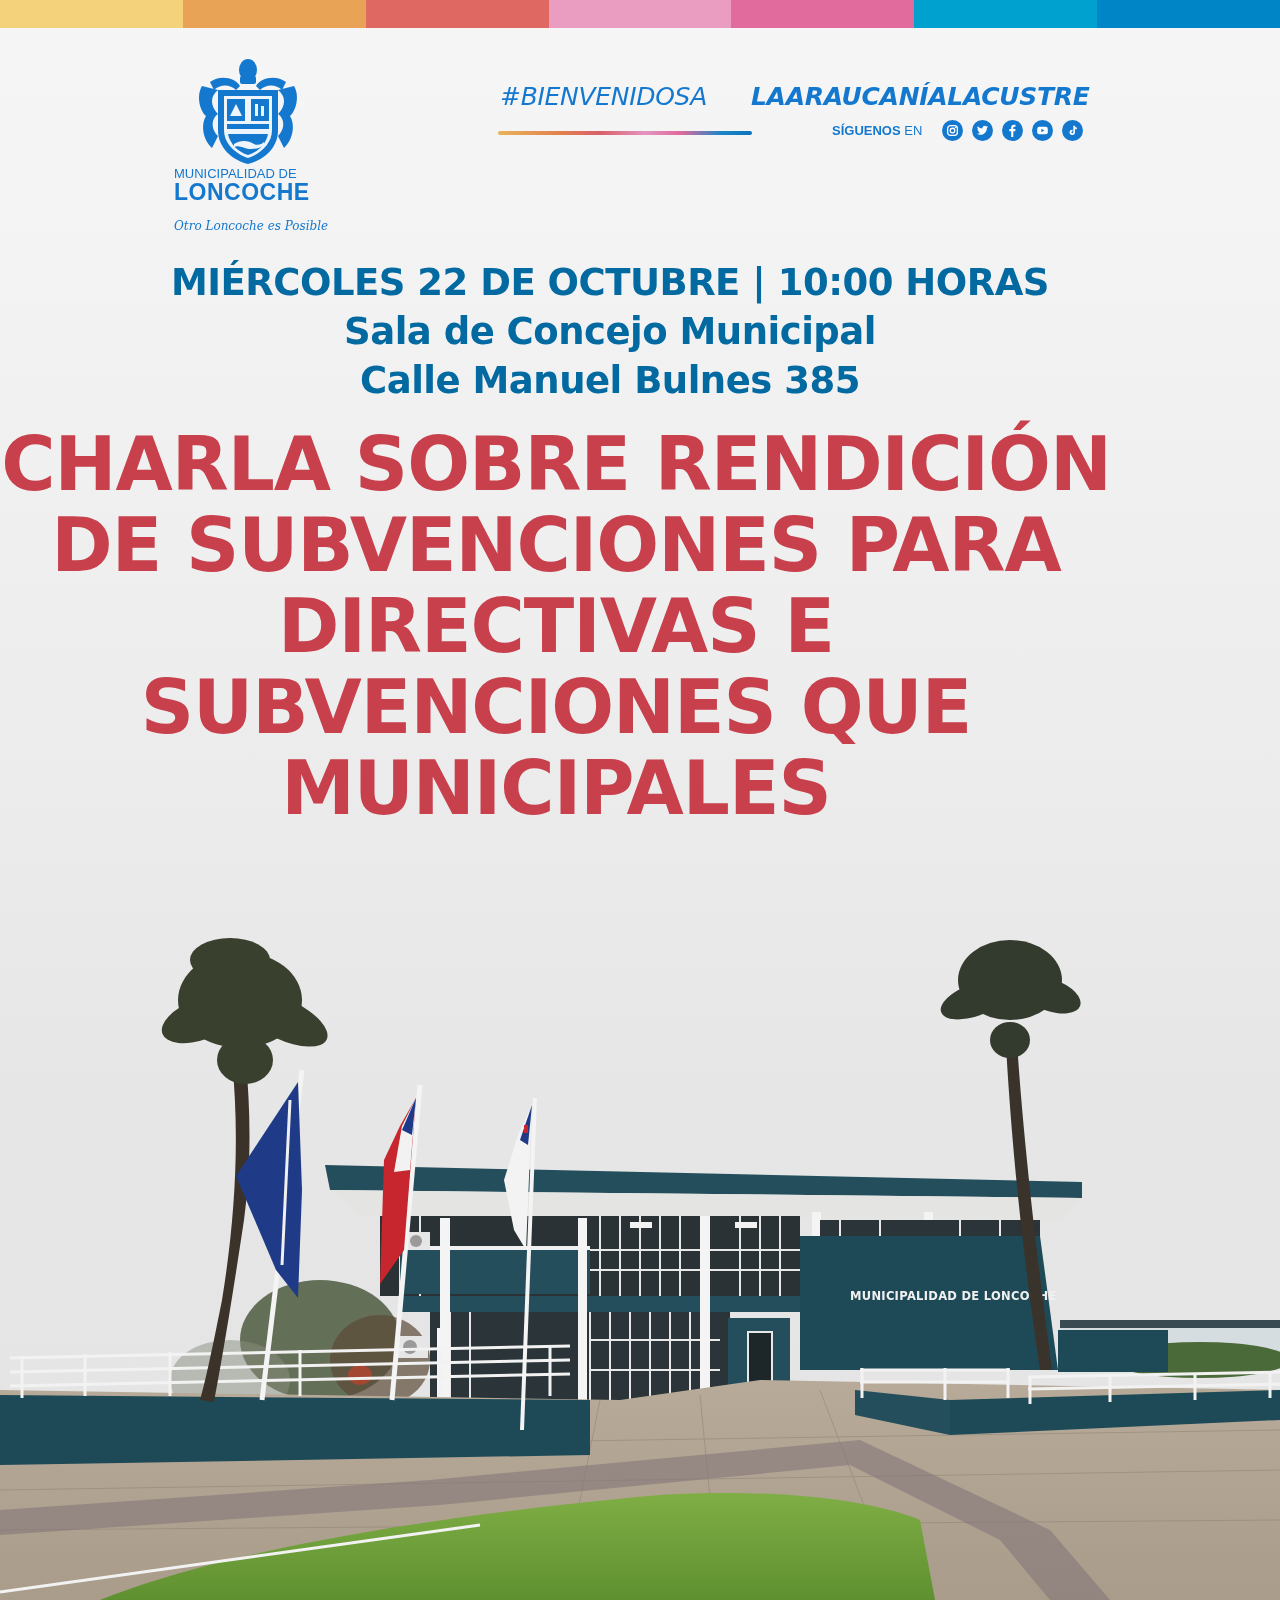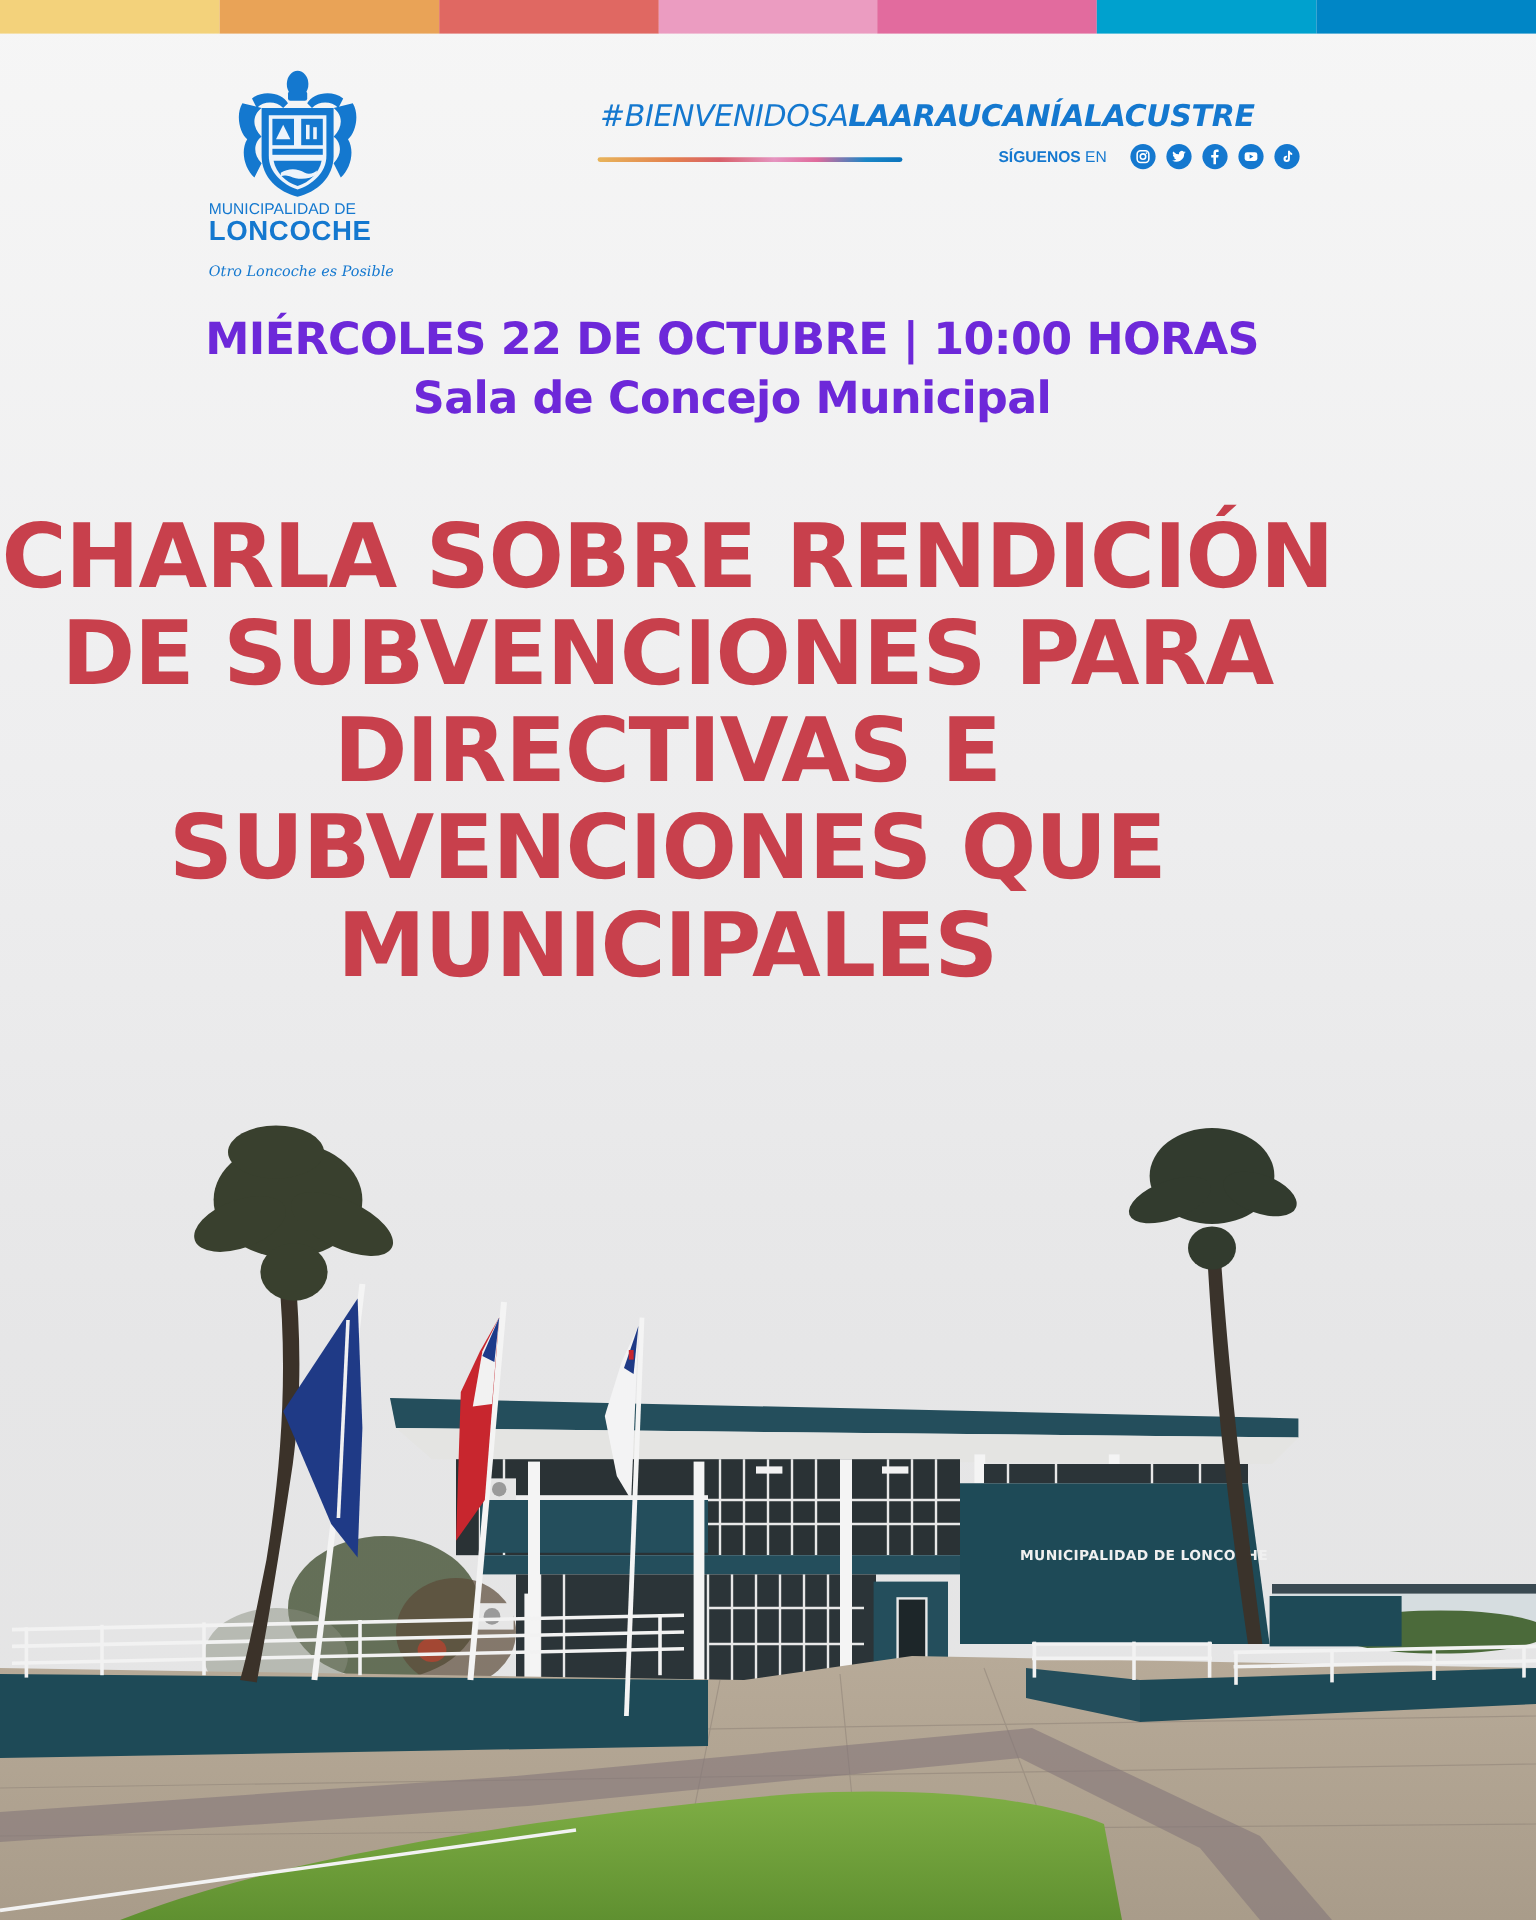--- a/index.html
+++ b/index.html
@@ -16,32 +16,32 @@
   .logo { position: absolute; left: 168px; top: 56px; display: flex; align-items: center; flex-direction: column; }
   .crest { width: 104px; height: 110px; }
   .logo-text { margin-left: 6px; color: #1478cf; }
   .logo-line1 { font-family: "Liberation Sans", sans-serif; font-size: 13px; letter-spacing: 0; }
   .logo-line2 { font-family: "Liberation Sans", sans-serif; font-weight: 700; font-size: 23px; line-height: 22px; letter-spacing: 0.5px; }
   .logo-line3 { font-family: "DejaVu Serif", serif; font-style: italic; font-size: 12px; margin-top: 16px; }
 
   
   .hashtag { position: absolute; left: 500px; top: 82px; font-family: "DejaVu Sans", sans-serif; font-style: italic; font-size: 25px; color: #1478cf; letter-spacing: -0.3px; white-space: nowrap; }
   .hashtag .light { font-weight: 400; }
-  .hashtag .bold { font-weight: 700; }
+  .hashtag .bold { font-weight: 700; margin-left: 44px; }
   .grad-line { position: absolute; left: 498px; top: 131px; width: 254px; height: 4px; border-radius: 2px;
     background: linear-gradient(90deg, #e8b45a 0%, #e37f4e 25%, #d8606a 40%, #e594c0 58%, #df6a9b 72%, #1a86c6 88%, #0b74bd 100%); }
   .follow { position: absolute; left: 832px; top: 120px; display: flex; align-items: center; color: #1478cf; }
   .follow-label { font-family: "Liberation Sans", sans-serif; font-size: 13px; margin-right: 20px; white-space: nowrap; }
   .follow-label b { font-weight: 700; }
   .social { display: flex; gap: 9px; }
   .social span { width: 21px; height: 21px; border-radius: 50%; background: #1478cf; display: flex; align-items: center; justify-content: center; }
   .social svg { width: 13px; height: 13px; }
 
   
-  .info { position: absolute; left: 0; top: 258px; width: 1220px; text-align: center; color: #6d28d9; font-family: "DejaVu Sans", sans-serif; font-weight: 700; }
+  .info { position: absolute; left: 0; top: 258px; width: 1220px; text-align: center; color: #0369a1; font-family: "DejaVu Sans", sans-serif; font-weight: 700; }
   .info .l1 { font-size: 37px; line-height: 49px; letter-spacing: -0.5px; }
   .info .l2, .info .l3 { font-size: 37px; line-height: 49px; letter-spacing: -0.5px; }
 
   
   .title { position: absolute; left: 0; top: 424px; width: 1112px; text-align: center; color: #c8404c; font-family: "DejaVu Sans", sans-serif; font-weight: 700; font-size: 74px; line-height: 81px; letter-spacing: -1px; }
   .title div { white-space: nowrap; }
 
   
   .scene { position: absolute; left: 0; top: 920px; width: 1280px; height: 680px; overflow: hidden; }
 </style>
@@ -131,20 +131,21 @@
       <svg viewBox="0 0 16 16">
           <path d="M9 2h2c.1 1.3 1 2.3 2.3 2.4v2c-.9 0-1.7-.3-2.3-.7v4.6a3.3 3.3 0 1 1-3.3-3.3h.4v2.1a1.2 1.2 0 1 0 .9 1.2z" fill="#fff"></path>
         </svg>
     </span>
   </div>
 </div>
 
 <div class="info">
   <div class="l1">MIÉRCOLES 22 DE OCTUBRE | 10:00 HORAS</div>
   <div class="l2">Sala de Concejo Municipal</div>
+  <div class="l3">Calle Manuel Bulnes 385</div>
 </div>
 
 <div class="title">
   <div>CHARLA SOBRE RENDICIÓN</div>
   <div>DE SUBVENCIONES PARA</div>
   <div>DIRECTIVAS E</div>
   <div>SUBVENCIONES QUE</div>
   <div>MUNICIPALES</div>
 </div>
 

